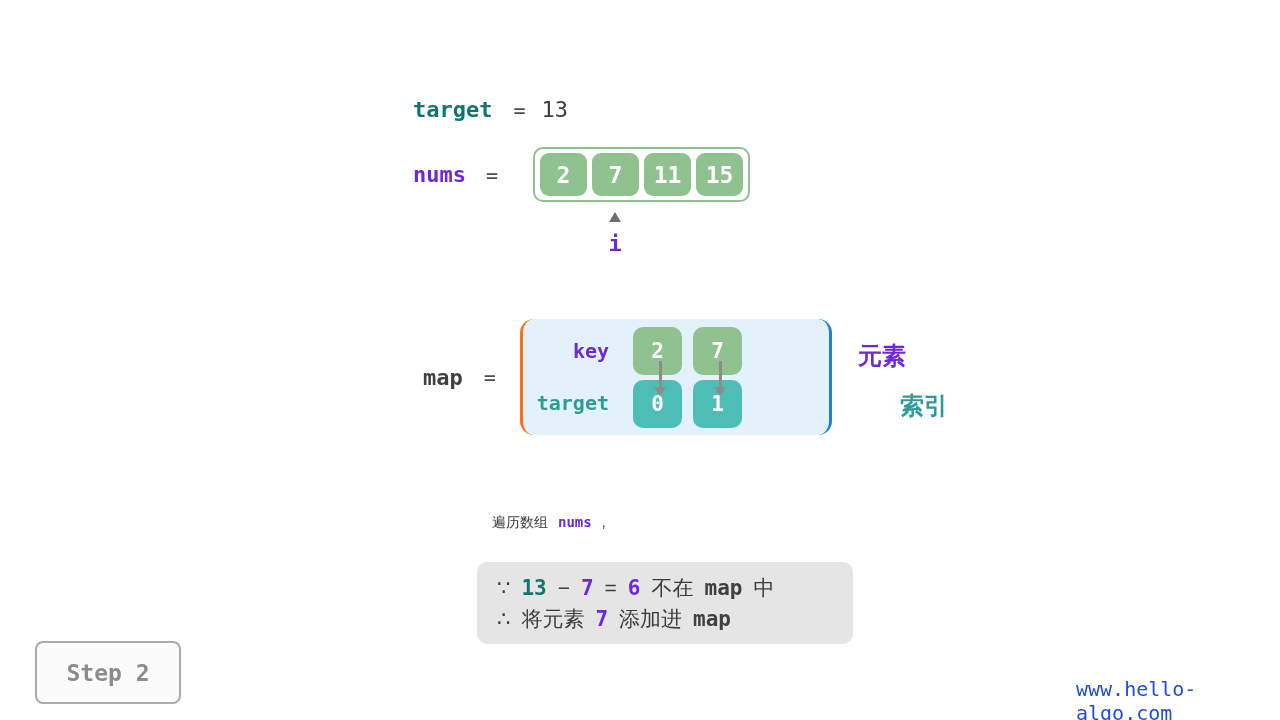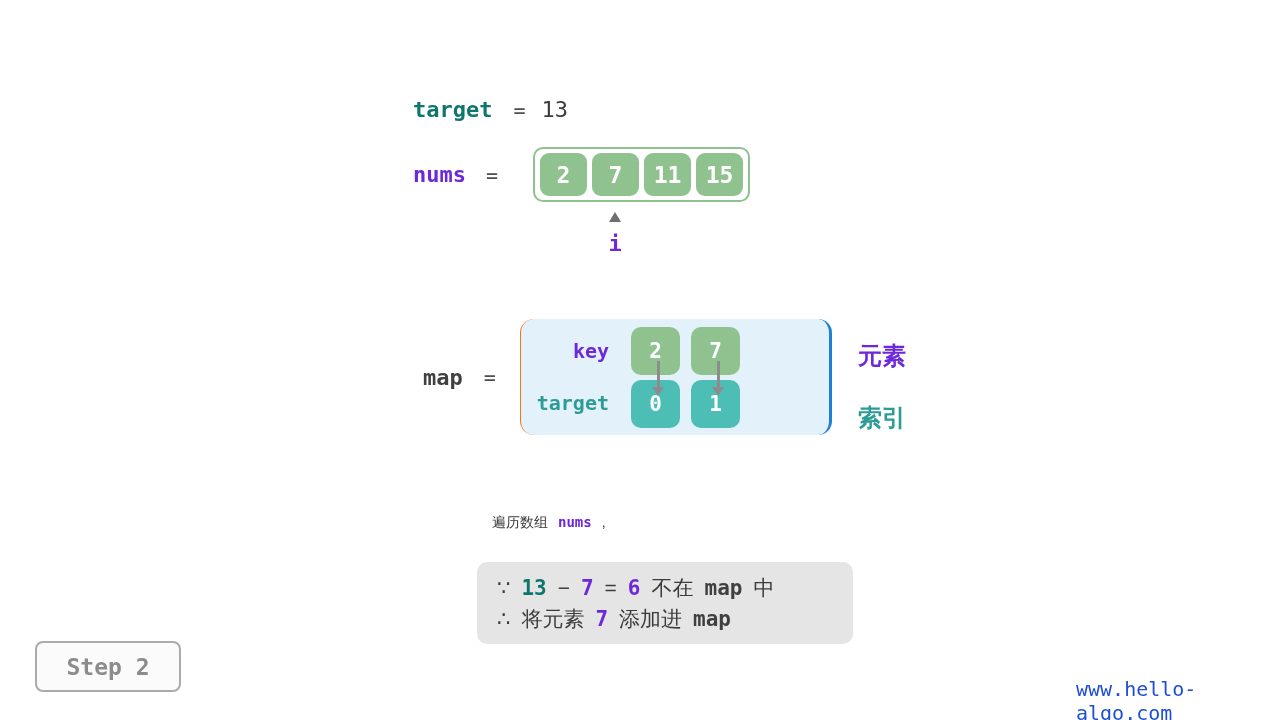--- a/index.html
+++ b/index.html
@@ -44,21 +44,21 @@
                font-size:22px; text-align:center; }
 
   
   .map-label-group { position:absolute; left:423px; top:319px; height:116px;
                      display:flex; align-items:center; }
   .map-label-group .var { font-size:22px; }
   .map-label-group .eq  { margin-left:21px; font-size:20px; }
 
   .map-box { position:absolute; left:520px; top:319px; width:312px; height:116px;
              background:#e3f1fa; border-radius:14px;
-             border-left:1px solid #f97316; border-right:3px solid #1f7fd4; }
+             border-left:3px solid #f97316; border-right:3px solid #1f7fd4; }
   .map-row-label { position:absolute; right:220px; width:110px; text-align:right;
                    font-size:20px; }
   .map-row-label.key   { top:20px; }
   .map-row-label.value { top:72px; }
   .map-cells { position:absolute; left:110px; display:flex; gap:11px; }
   .map-cells.keys   { top:8px; }
   .map-cells.values { top:61px; }
   .map-cell { width:49px; height:48px; border-radius:10px; color:#ffffff;
               font-size:21px; display:inline-flex; align-items:center; justify-content:center; }
   .map-cells.keys   .map-cell { background:#90c290; }
@@ -67,35 +67,35 @@
   .kv-arrow { position:absolute; width:12px; }
   .kv-arrow .stem { position:absolute; left:4.5px; top:0; width:3px; height:27px; background:#8c8c8c; }
   .kv-arrow .head { position:absolute; left:0; top:26px; width:0; height:0;
                     border-left:6px solid transparent; border-right:6px solid transparent;
                     border-top:9px solid #8c8c8c; }
   .kv-arrow.a1 { left:131px; top:42px; }
   .kv-arrow.a2 { left:191px; top:42px; }
 
   .side-label { position:absolute; left:858px; font-size:24px; font-weight:bold; }
   .side-label.elem { top:340px;text-align:center; }
-  .side-label.idx  { top:402px; }
+  .side-label.idx  { top:390px;margin-left:42px; }
 
   
   .caption { position:absolute; left:492px; top:514px; display:flex;
              align-items:baseline; gap:10px; font-size:14px; }
 
   
   .note-box { position:absolute; left:477px; top:562px; width:376px; height:82px;
               background:#e5e5e5; border-radius:10px; padding:10px 20px;
               display:flex; flex-direction:column; justify-content:space-around; }
   .note-line { display:flex; align-items:baseline; column-gap:11px;
                font-size:21px; white-space:nowrap; }
 
   
-  .step-badge { position:absolute; left:35px; top:641px; width:146px; height:51px;
+  .step-badge { position:absolute; left:35px; top:641px; width:146px; height:63px;
                 border:2px solid #ababab; border-radius:8px; background:#fbfbfb;
                 display:flex; align-items:center; justify-content:center;
                 font-size:23px; color:#8c8c8c; }
 
   
   .watermark { position:absolute; left:1076px; top:677px; font-size:20px; color:#1d4ed8; }
 </style>
 </head>
 <body>
 

